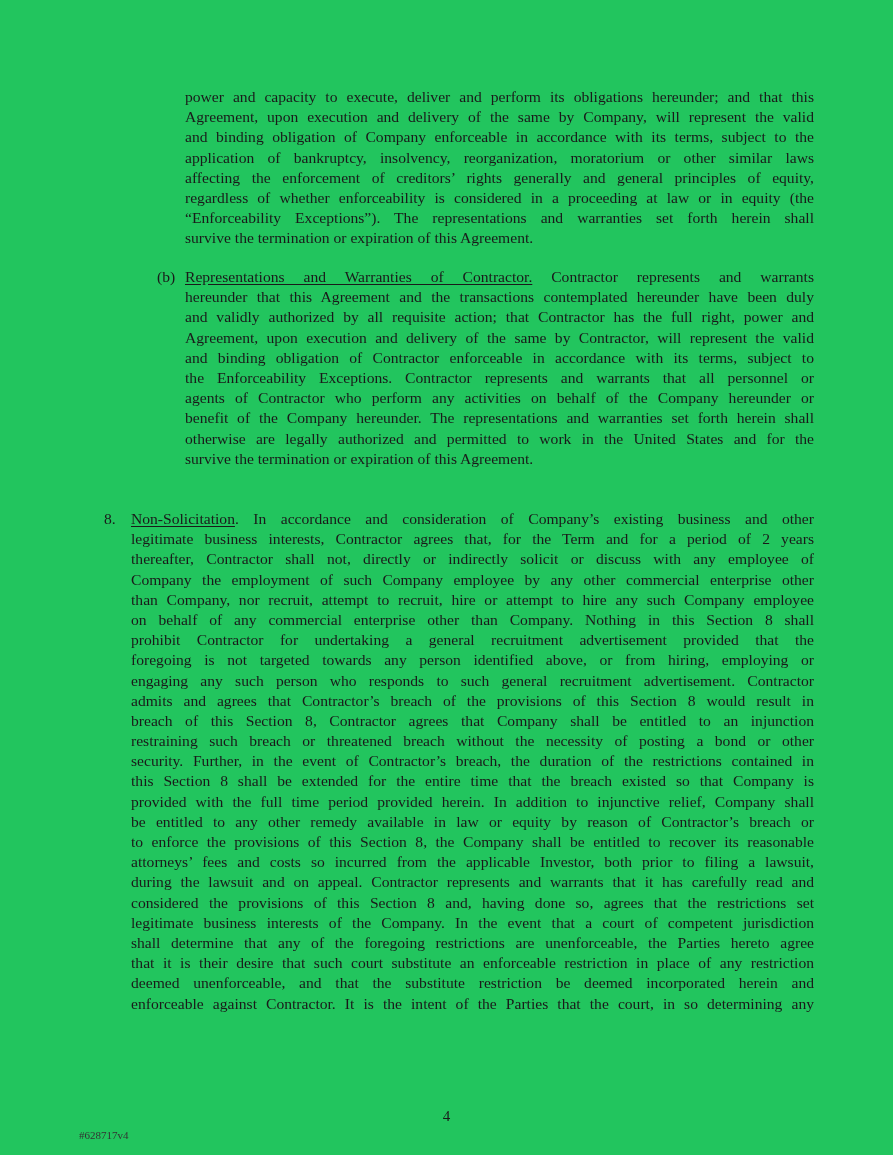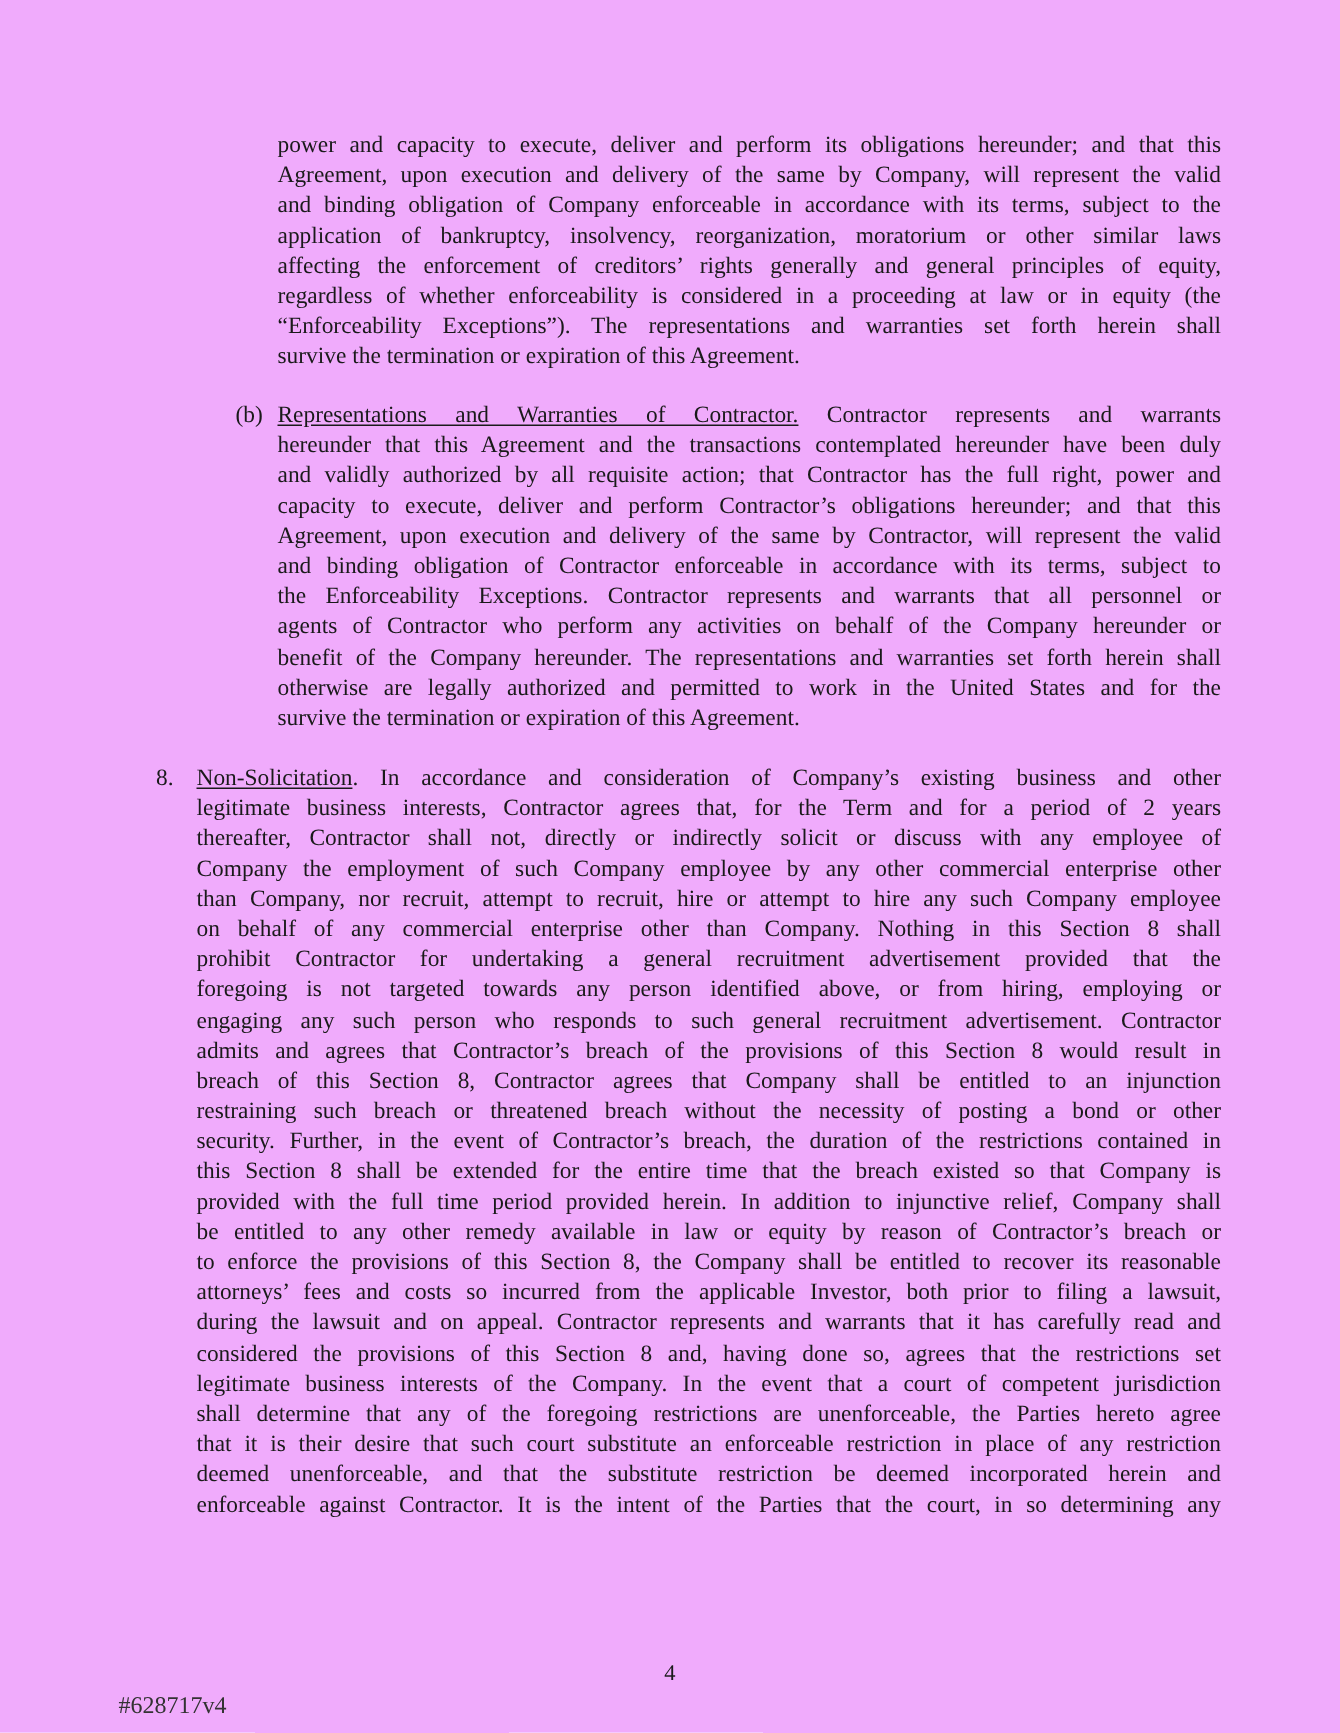--- a/index.html
+++ b/index.html
@@ -1,27 +1,27 @@
 <!DOCTYPE html>
 <html><head>
 <meta charset="utf-8">
 <style>
   html, body { margin:0; padding:0; background:#ffffff; }
   body { width:893px; height:1155px; position:relative; overflow:hidden;
          font-family:"Liberation Serif", serif; color:#1a1a1a; }
-  .page { position:absolute; left:0; top:0; width:893px; height:1155px; background:#f0abfc; }
+  .page { position:absolute; left:0; top:0; width:893px; height:1155px; background:#22c55e; }
   .block { position:absolute; }
   .line { display:block; height:20.2px; line-height:20.2px; font-size:15.6px;
           white-space:nowrap; text-align:justify; text-align-last:justify; overflow:visible; }
   .line.last { text-align-last:left; }
   .u { text-decoration:underline; text-underline-offset:2px; }
   .label { position:absolute; font-size:15.6px; line-height:20.2px; }
   .pagenum { position:absolute; left:0; width:893px; top:1108px; text-align:center;
              font-size:15px; font-family:"Liberation Serif", serif; }
-  .docid { position:absolute; left:79px; top:1129px; font-size:16px;
+  .docid { position:absolute; left:79px; top:1129px; font-size:11px;
            font-family:"Liberation Serif", serif; color:#333; }
 </style>
 </head>
 <body>
 
 <div class="page">
 
   <div class="block" style="left:185px; top:87px; width:629px;">
     <span class="line">power and capacity to execute, deliver and perform its obligations hereunder; and that this</span>
     <span class="line">Agreement, upon execution and delivery of the same by Company, will represent the valid</span>
@@ -31,21 +31,20 @@
     <span class="line">regardless of whether enforceability is considered in a proceeding at law or in equity (the</span>
     <span class="line">“Enforceability Exceptions”). The representations and warranties set forth herein shall</span>
     <span class="line last">survive the termination or expiration of this Agreement.</span>
   </div>
 
   <span class="label" style="left:157px; top:267px;">(b)</span>
   <div class="block" style="left:185px; top:267px; width:629px;">
     <span class="line"><span class="u">Representations and Warranties of Contractor.</span><span> Contractor represents and warrants</span></span>
     <span class="line">hereunder that this Agreement and the transactions contemplated hereunder have been duly</span>
     <span class="line">and validly authorized by all requisite action; that Contractor has the full right, power and</span>
-    <span class="line">capacity to execute, deliver and perform Contractor’s obligations hereunder; and that this</span>
     <span class="line">Agreement, upon execution and delivery of the same by Contractor, will represent the valid</span>
     <span class="line">and binding obligation of Contractor enforceable in accordance with its terms, subject to</span>
     <span class="line">the Enforceability Exceptions. Contractor represents and warrants that all personnel or</span>
     <span class="line">agents of Contractor who perform any activities on behalf of the Company hereunder or</span>
     <span class="line">benefit of the Company hereunder. The representations and warranties set forth herein shall</span>
     <span class="line">otherwise are legally authorized and permitted to work in the United States and for the</span>
     <span class="line last">survive the termination or expiration of this Agreement.</span>
   </div>
 
   <span class="label" style="left:104px; top:509px;">8.</span>

